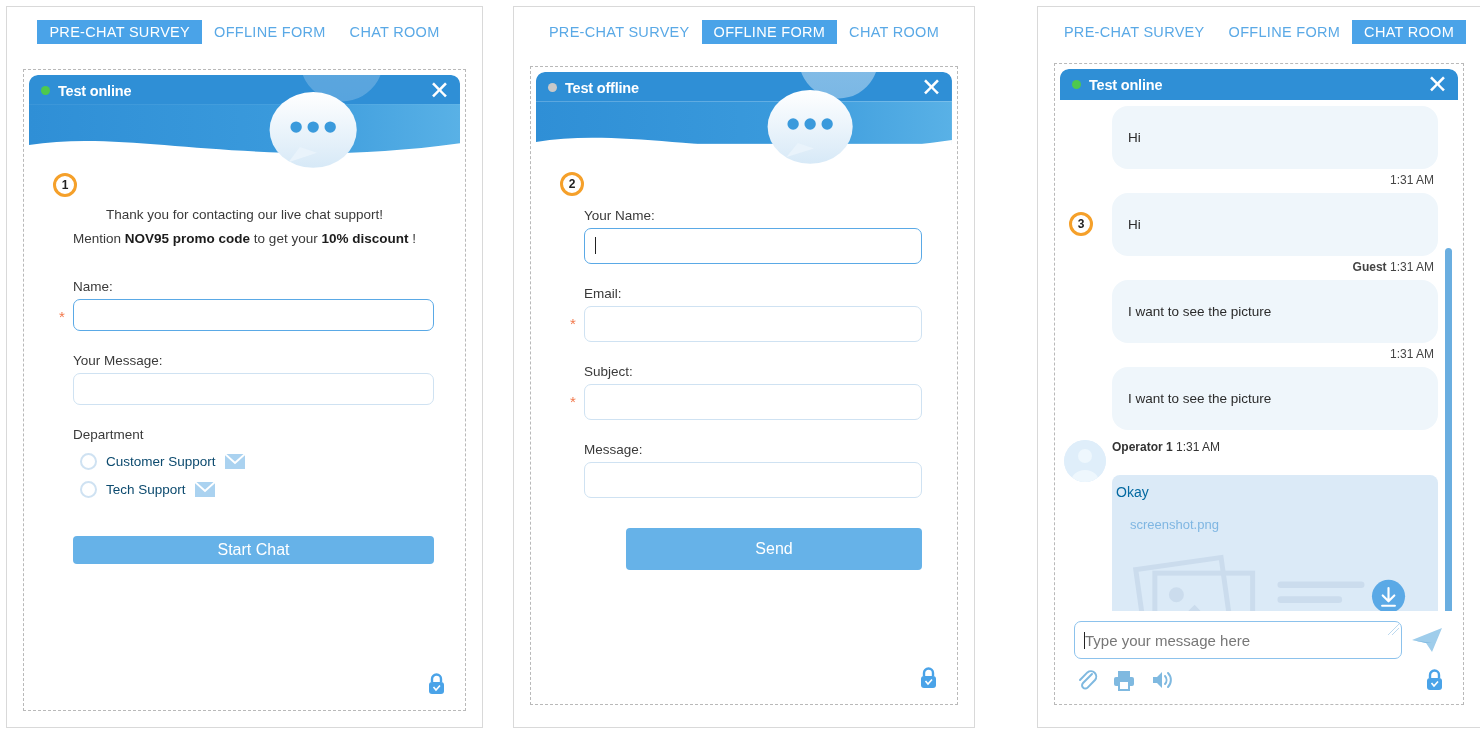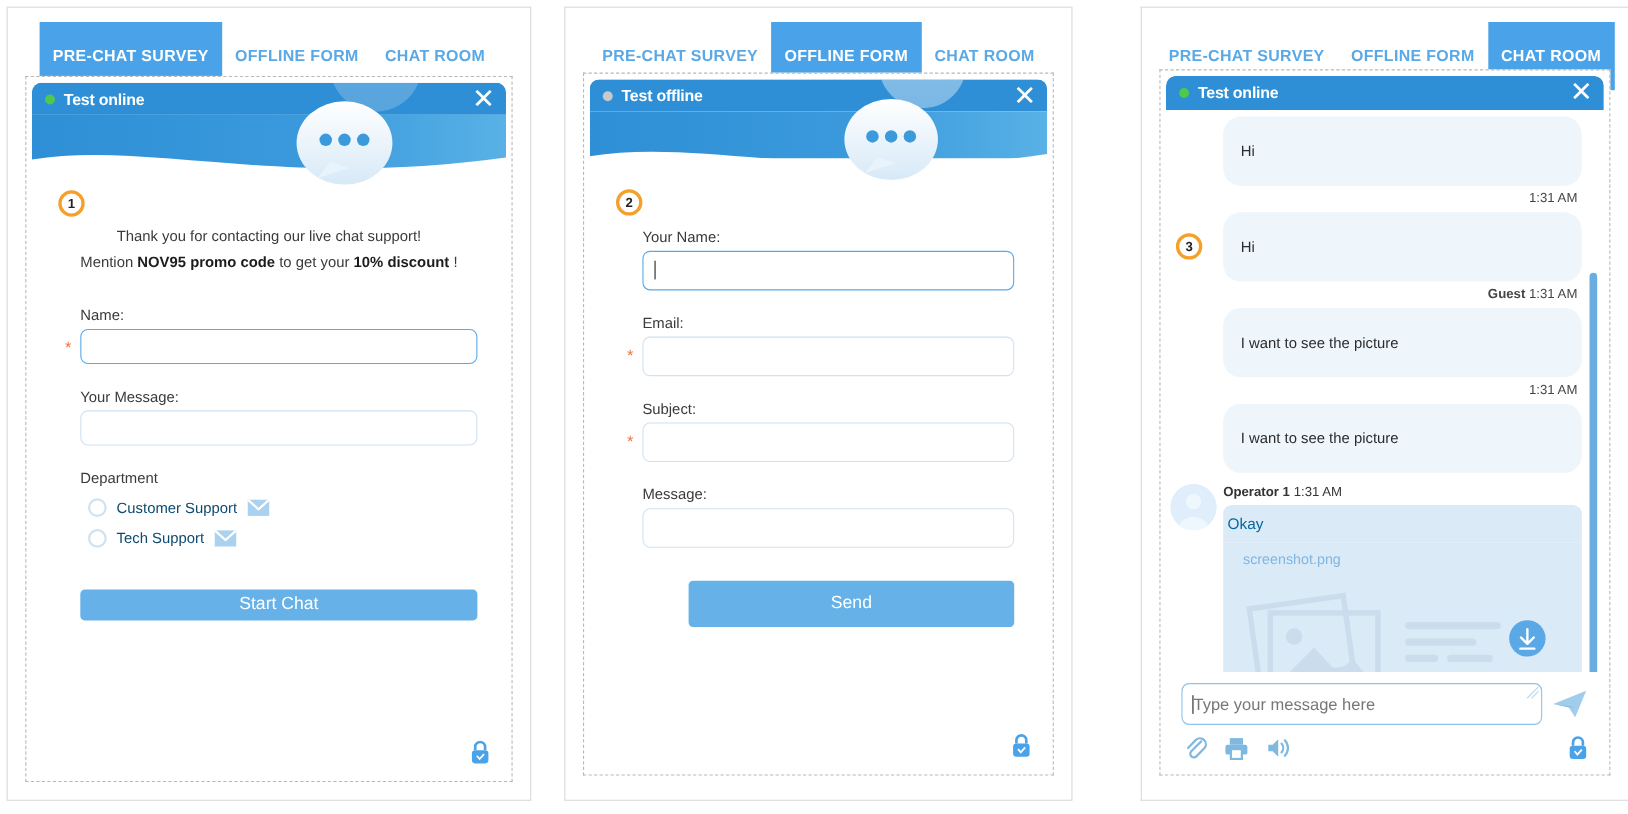--- a/index.html
+++ b/index.html
@@ -18,22 +18,22 @@
   }
   #panel-1 { left:6px;    width:477px; }
   #panel-2 { left:513px;  width:462px; }
   #panel-3 { left:1037px; width:443px; border-right:none; }
 
   
   .tabbar { position:absolute; top:13px; left:0; width:100%;
             display:flex; justify-content:center; align-items:center; gap:0; }
   .tab {
     font-size:14.5px; letter-spacing:.3px; color:#5aa9e6;
-    padding:23px 12px; white-space:nowrap; cursor:pointer;
-    background:transparent; border:none; font-family:"Liberation Sans",sans-serif;font-weight:bold;
+    padding:4px 12px; white-space:nowrap; cursor:pointer;
+    background:transparent; border:none; font-family:"Liberation Sans",sans-serif;
   }
   .tab.active { background:#4aa3e8; color:#ffffff; }
 
   
   .widget {
     position:absolute; left:16px; right:16px; top:60px; bottom:16px;
     border:1px dashed #b9b9b9; background:#fff;
     overflow:hidden;
   }
   #panel-1 .widget { top:62px; }
@@ -110,21 +110,21 @@
     border-top-left-radius:9px; border-top-right-radius:9px;
   }
   .chat-scroll { position:absolute; left:0; right:0; top:31px; bottom:88px; overflow:hidden; }
   .msgs { position:relative; padding:6px 20px 0 52px; }
   .bubble {
     background:#eff6fb; border-radius:16px; padding:24px 16px;
     font-size:13.5px; color:#2b2b2b; margin-bottom:2px;
   }
   .meta { text-align:right; font-size:12px; color:#444; padding:2px 4px 6px 0; }
   .meta b { font-weight:bold; }
-  .op-meta { font-size:12px; color:#333; padding:2px 0 5px 0; }
+  .op-meta { font-size:12px; color:#333; padding:2px 0 21px 0; }
   .op-meta b { font-weight:bold; }
   .opblock { position:relative; padding-left:0; }
   .avatar {
     position:absolute; left:-48px; width:42px; height:42px; border-radius:50%;
     background:#dfeefa; overflow:hidden;
   }
   .op-bubble { background:#dbeaf7; border-radius:8px 8px 0 0; padding:9px 4px;
                font-size:14px; color:#0369a1; }
   .file-card { background:#dbeaf7; border-radius:0 0 10px 10px; padding:8px 18px 14px 18px; }
   .fname { color:#7fb6e2; font-size:13px; margin-bottom:6px; }

